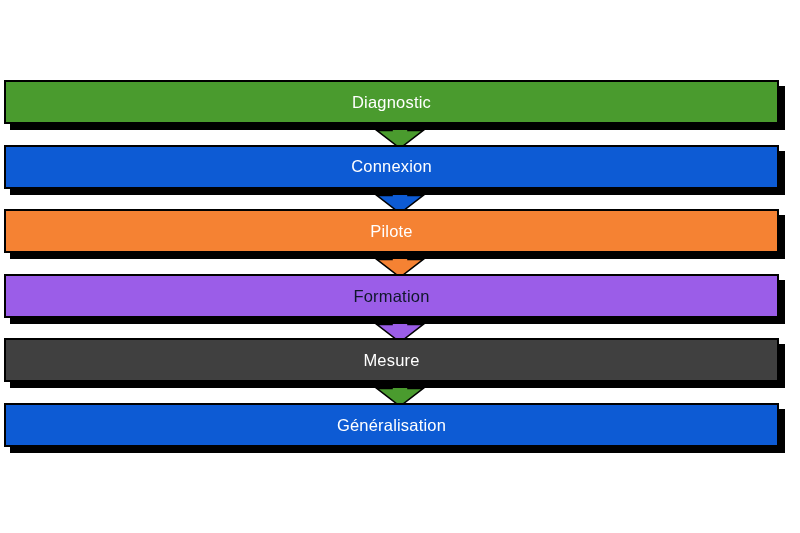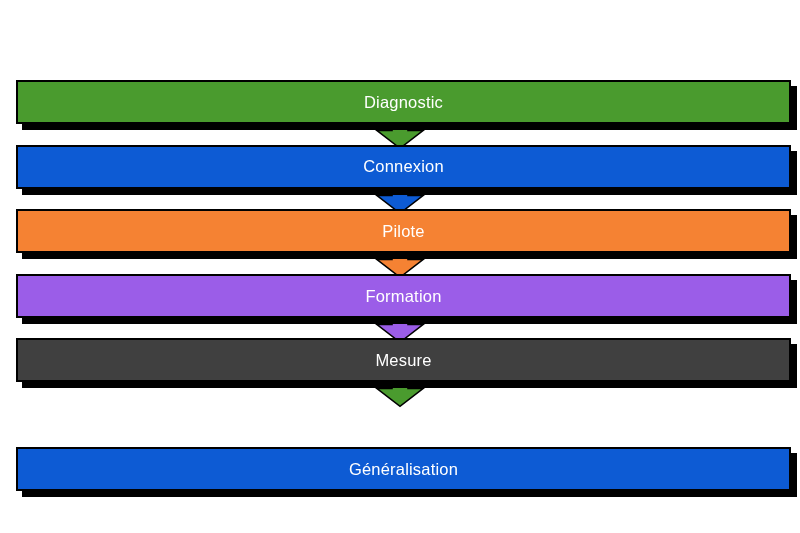--- a/index.html
+++ b/index.html
@@ -17,21 +17,21 @@
   #canvas {
     position: relative;
     width: 800px;
     height: 533px;
     background: #ffffff;
   }
 
   
   .stage {
     position: absolute;
-    left: 16px;
+    left: 4px;
     width: 775px;
     height: 44px;
     box-sizing: border-box;
     border: 2px solid #000000;
     box-shadow: 6px 6px 0 0 #000000;
     display: flex;
     align-items: center;
     justify-content: center;
   }
 
@@ -94,21 +94,21 @@
     <div class="stage" style="top: 80px; background: rgb(74, 155, 46); border-color: rgb(0, 0, 0); box-shadow: rgb(0, 0, 0) 6px 6px 0px 0px;">
       <span class="stage-label" style="color: rgb(255, 255, 255);">Diagnostic</span>
     </div>
     <div class="stage" style="top: 144.6px; background: rgb(13, 91, 212); border-color: rgb(0, 0, 0); box-shadow: rgb(0, 0, 0) 6px 6px 0px 0px;">
       <span class="stage-label" style="color: rgb(255, 255, 255);">Connexion</span>
     </div>
     <div class="stage" style="top: 209.2px; background: rgb(245, 130, 51); border-color: rgb(0, 0, 0); box-shadow: rgb(0, 0, 0) 6px 6px 0px 0px;">
       <span class="stage-label" style="color: rgb(255, 255, 255);">Pilote</span>
     </div>
     <div class="stage" style="top: 273.8px; background: rgb(155, 93, 232); border-color: rgb(0, 0, 0); box-shadow: rgb(0, 0, 0) 6px 6px 0px 0px;">
-      <span class="stage-label" style="color: #ffffff;">Formation</span>
+      <span class="stage-label" style="color: #0f172a;">Formation</span>
     </div>
     <div class="stage" style="top: 338.4px; background: #404040; border-color: rgb(0, 0, 0); box-shadow: rgb(0, 0, 0) 6px 6px 0px 0px;">
       <span class="stage-label" style="color: rgb(255, 255, 255);">Mesure</span>
     </div>
-    <div class="stage" style="top: 403px; background: rgb(13, 91, 212); border-color: rgb(0, 0, 0); box-shadow: rgb(0, 0, 0) 6px 6px 0px 0px; margin-top: 44px;">
+    <div class="stage" style="top: 403px; background: rgb(13, 91, 212); border-color: rgb(0, 0, 0); box-shadow: rgb(0, 0, 0) 6px 6px 0px 0px;">
       <span class="stage-label" style="color: rgb(255, 255, 255);">Généralisation</span>
     </div>
   </div>
 
 </body></html>

